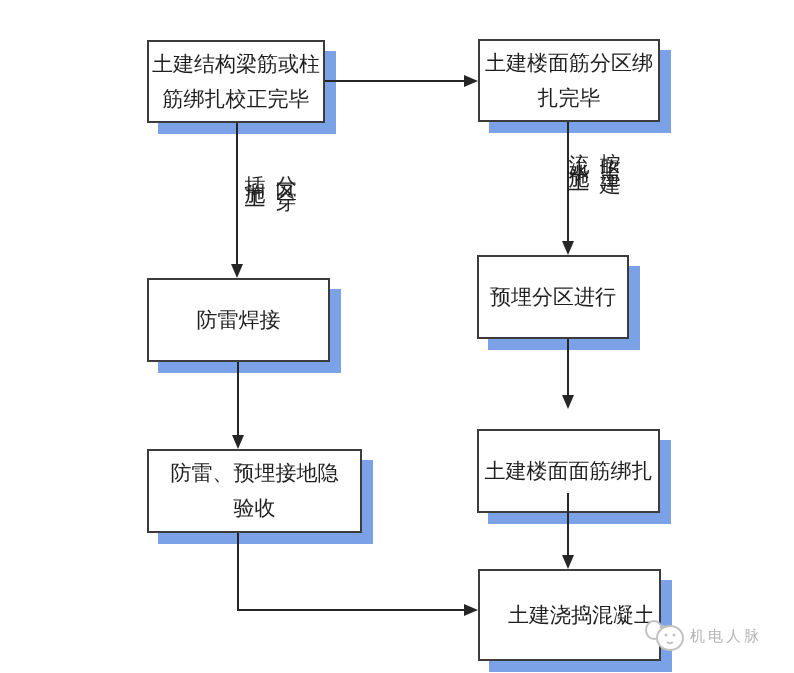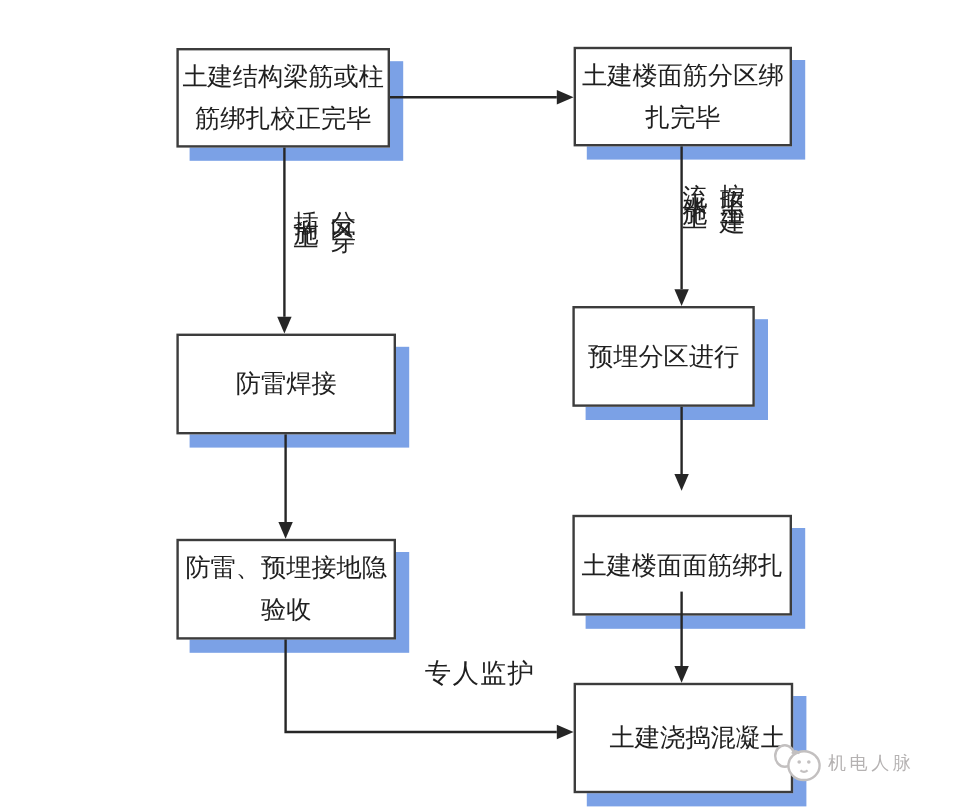--- a/index.html
+++ b/index.html
@@ -28,21 +28,21 @@
   .watermark{position:absolute;z-index:3;display:flex;align-items:center;}
   .watermark .wm-text{
     font-size:15px;color:var(--watermark-text);letter-spacing:3px;margin-left:4px;
     text-shadow:1px 1px 0 #ffffff;
   }
   
   #box-a{left:147px;top:40px;width:178px;height:83px;}
   #box-b{left:478px;top:39px;width:182px;height:83px;}
   #box-c{left:147px;top:278px;width:183px;height:84px;}
   #box-d{left:477px;top:255px;width:152px;height:84px;}
-  #box-e{left:147px;top:449px;width:183px;height:84px;}
+  #box-e{left:147px;top:449px;width:215px;height:84px;}
   #box-f{left:477px;top:429px;width:183px;height:84px;}
   #box-g{left:478px;top:569px;width:183px;height:92px;padding-left:24px;}
   #vlabel-left{left:243px;top:159px;}
   #vlabel-right{left:567px;top:136px;}
   #label-supervision{left:340px;top:546px;width:120px;}
   #watermark{left:644px;top:615px;}
 </style>
 </head>
 <body>
 
@@ -99,21 +99,20 @@
 
   <div class="vlabel" id="vlabel-left">
     <span>插施工</span>
     <span>分区穿</span>
   </div>
   <div class="vlabel" id="vlabel-right">
     <span>流水施工</span>
     <span>按照土建</span>
   </div>
 
-  <div class="hlabel" id="label-supervision">专人监护</div>
 
   <div class="watermark" id="watermark">
     <svg width="42" height="42" viewBox="0 0 42 42" aria-hidden="true">
       <ellipse cx="10" cy="15" rx="8" ry="9" fill="#ffffff" stroke="#c3c0c0" stroke-width="2"></ellipse>
       <ellipse cx="26" cy="23" rx="13" ry="12" fill="#ffffff" stroke="#c3c0c0" stroke-width="2"></ellipse>
       <path d="M 16 13 q 3 -4 6 0" fill="none" stroke="#c3c0c0" stroke-width="2"></path>
       <circle cx="22" cy="20" r="1.5" fill="#c3c0c0"></circle>
       <circle cx="30" cy="20" r="1.5" fill="#c3c0c0"></circle>
       <path d="M 23 27 q 3 2.5 6 0" fill="none" stroke="#c3c0c0" stroke-width="1.8"></path>
     </svg>

